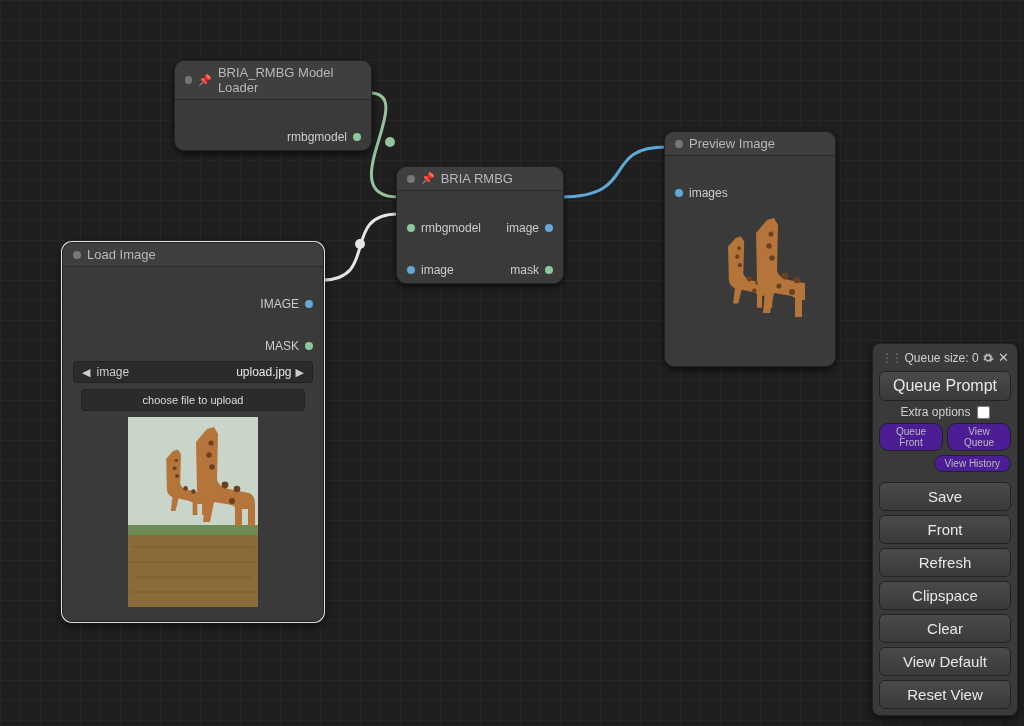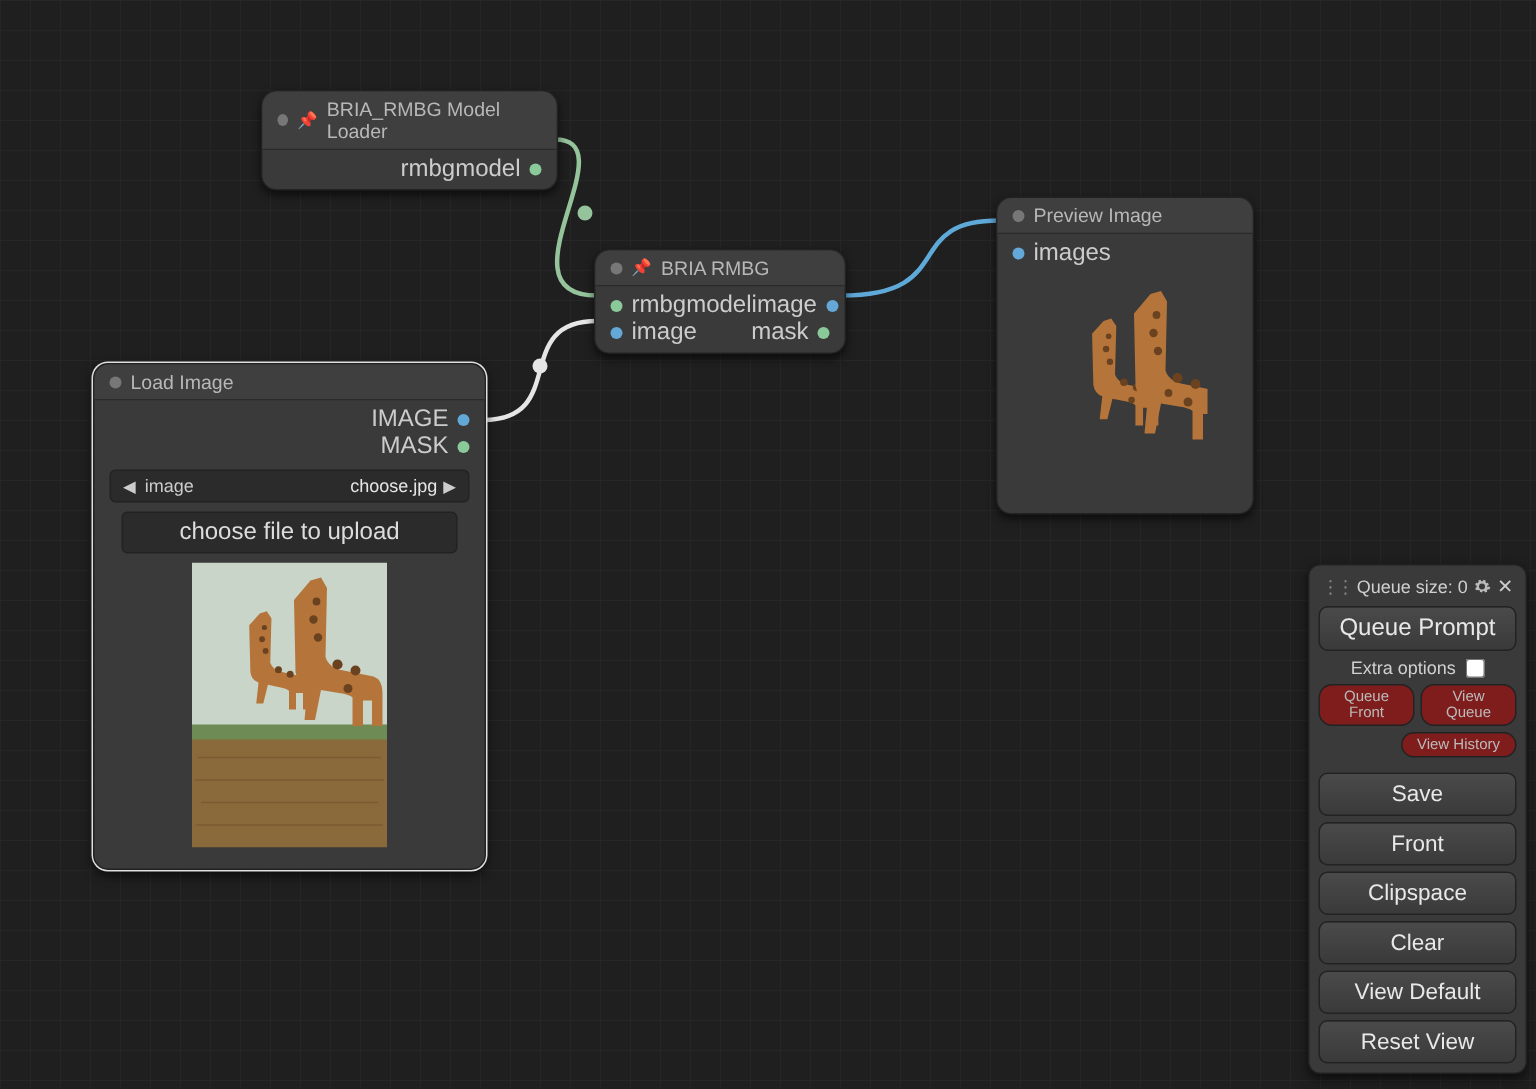--- a/index.html
+++ b/index.html
@@ -45,22 +45,23 @@
       background: #777;
     }
     .node-header .pin {
       font-size: 11px; color: #d8b46a;
     }
     .node-body { padding: 4px 0; position: relative; }
     .port-row {
       display: flex; align-items: center;
       height: 18px;
       padding: 0 10px;
-      font-size: 16px; color: #ccc;
+      font-size: 12px; color: #ccc;
       position: relative;
+      margin-top: 24px;
     }
     .port-row.right { justify-content: flex-end; }
     .port-row.left  { justify-content: flex-start; text-align: right; }
     .port-row.split { justify-content: space-between; }
     .port-row .grp { display: flex; align-items: center; gap: 6px; }
     .port-dot {
       width: 8px; height: 8px; border-radius: 50%;
       background: #aaa; flex-shrink: 0;
     }
     .pd-green { background: #8ac99a; }
@@ -73,21 +74,21 @@
       border-radius: 4px; padding: 3px 8px;
       font-size: 12px; color: #ccc;
     }
     .widget-row .arrow { color: #ccc; font-size: 11px; cursor: pointer; }
     .widget-row .lbl { flex: 1; text-align: left; padding-left: 6px; color: #ccc;}
     .widget-row .val { text-align: right; color: #e6e6e6; padding-right: 4px;}
     .btn-row {
       margin: 4px 18px; text-align: center;
       background: #2b2b2b; border: 1px solid #222;
       border-radius: 4px; padding: 4px 8px;
-      font-size: 16px; color: #ddd; cursor: pointer;
+      font-size: 11px; color: #ddd; cursor: pointer;
     }
     .preview-img-holder {
       margin: 6px 10px 10px; display:flex; justify-content:center;
     }
 
     
     .panel {
       position: absolute; right: 6px; bottom: 10px;
       width: 146px;
       background: #3a3a3a;
@@ -111,21 +112,21 @@
       font-size: 15px; cursor: pointer;
     }
     .p-btn.main { font-size: 16px; font-weight: 500; }
     .extra-row {
       display: flex; justify-content: center; align-items: center; gap: 6px;
       color: #d0d0d0; font-size: 12px;
     }
     .extra-row input { accent-color: #bbb; }
     .mini-row { display: flex; gap: 4px; }
     .mini-btn {
-      flex: 1; background: #7f1d1d; border: 1px solid #222; border-radius: 9px;
+      flex: 1; background: #4c1d95; border: 1px solid #222; border-radius: 9px;
       color: #bbb; font-size: 10px; padding: 2px 4px; text-align: center; cursor: pointer;
     }
     .mini-row.center { justify-content: flex-end; }
     .mini-row.center .mini-btn { flex: none; padding: 2px 10px; }
 
     
     .node.selected { box-shadow: 0 0 0 1px #e0e0e0, 0 3px 8px rgba(0,0,0,0.7); }
 
     
     .giraffe-shape { fill: #b5753a; }
@@ -244,21 +245,21 @@
       <span class="port-dot pd-blue"></span>
     </div>
     <div class="port-row right">
       <span>MASK</span>
       <span style="width:6px"></span>
       <span class="port-dot pd-green"></span>
     </div>
     <div class="widget-row">
       <span class="arrow">◀</span>
       <span class="lbl">image</span>
-      <span class="val">choose.jpg</span>
+      <span class="val">upload.jpg</span>
       <span class="arrow">▶</span>
     </div>
     <div class="btn-row">
       <span>choose file to upload</span>
     </div>
     <div class="preview-img-holder">
       <svg width="130" height="190" viewBox="0 0 130 190">
 
         <rect x="0" y="0" width="130" height="110" fill="#c9d5c8"></rect>
 
@@ -315,17 +316,18 @@
   <div class="mini-row">
     <div class="mini-btn"><span>Queue Front</span></div>
     <div class="mini-btn"><span>View Queue</span></div>
   </div>
   <div class="mini-row center">
     <div class="mini-btn"><span>View History</span></div>
   </div>
   <div style="height:2px"></div>
   <div class="p-btn"><span>Save</span></div>
   <div class="p-btn"><span>Front</span></div>
+  <div class="p-btn"><span>Refresh</span></div>
   <div class="p-btn"><span>Clipspace</span></div>
   <div class="p-btn"><span>Clear</span></div>
   <div class="p-btn"><span>View Default</span></div>
   <div class="p-btn"><span>Reset View</span></div>
 </div>
 
 </body></html>

